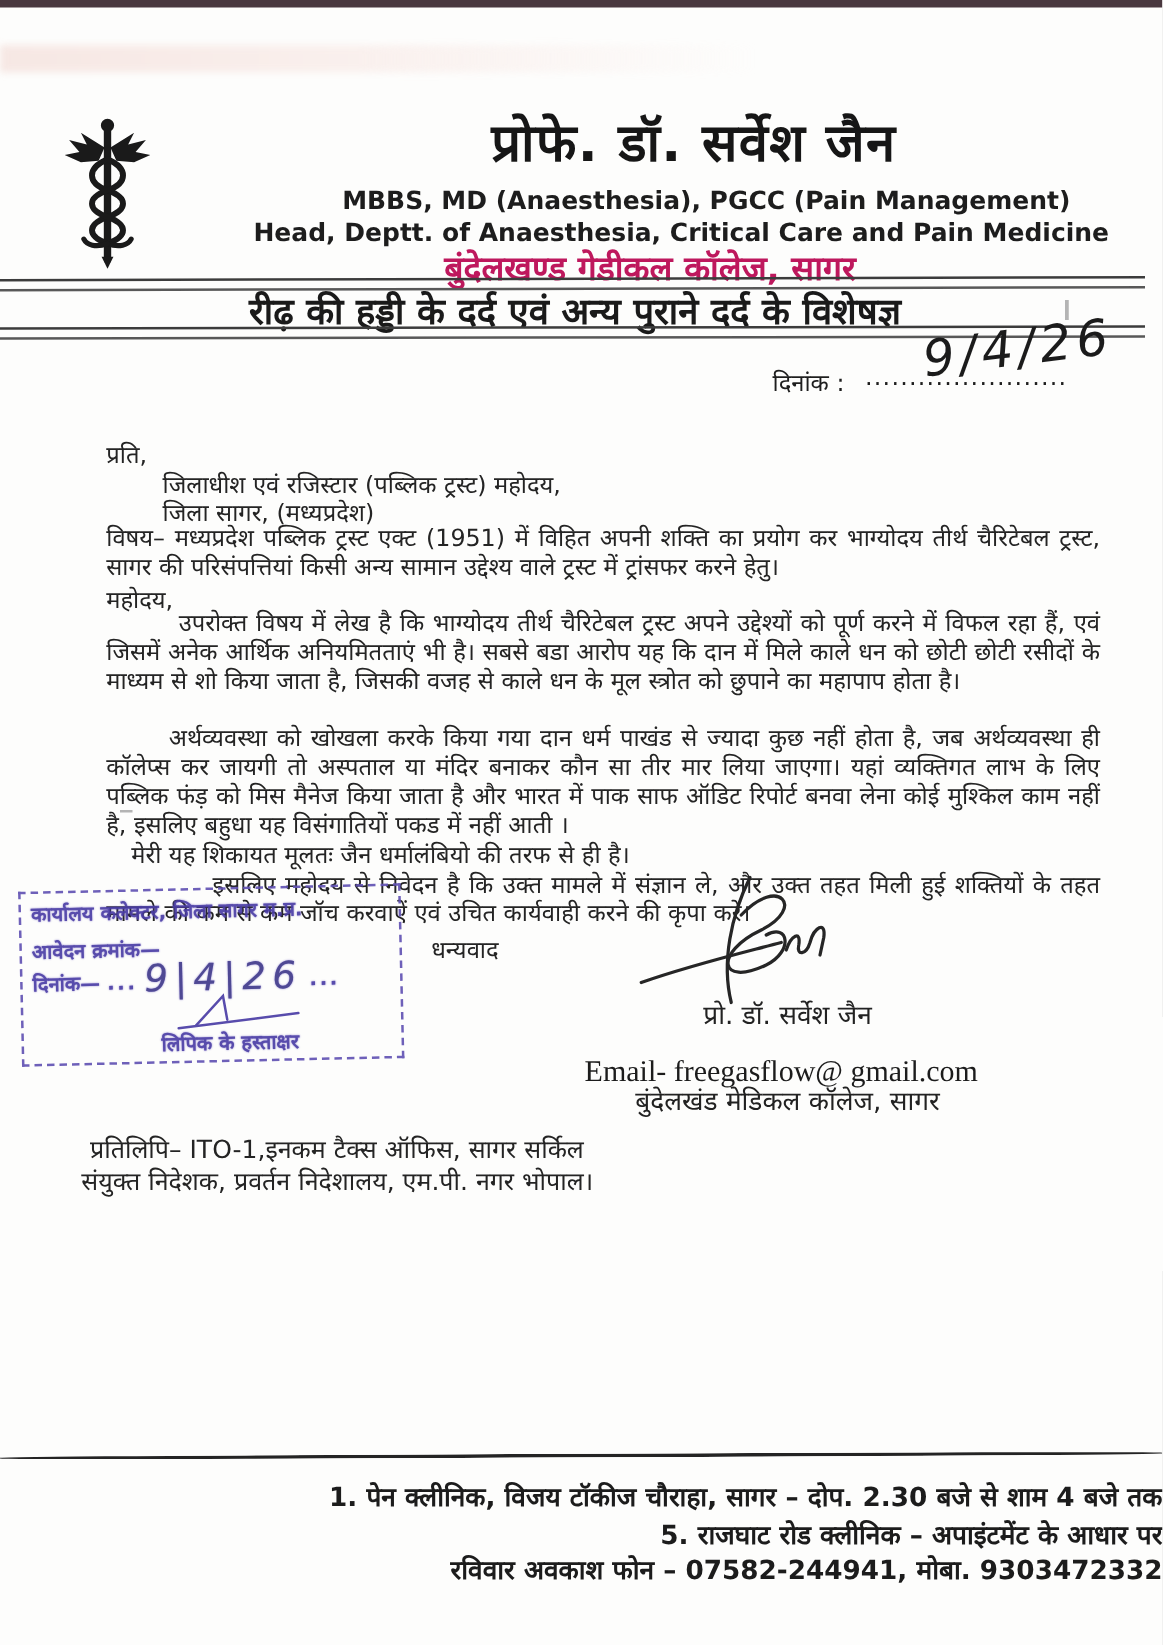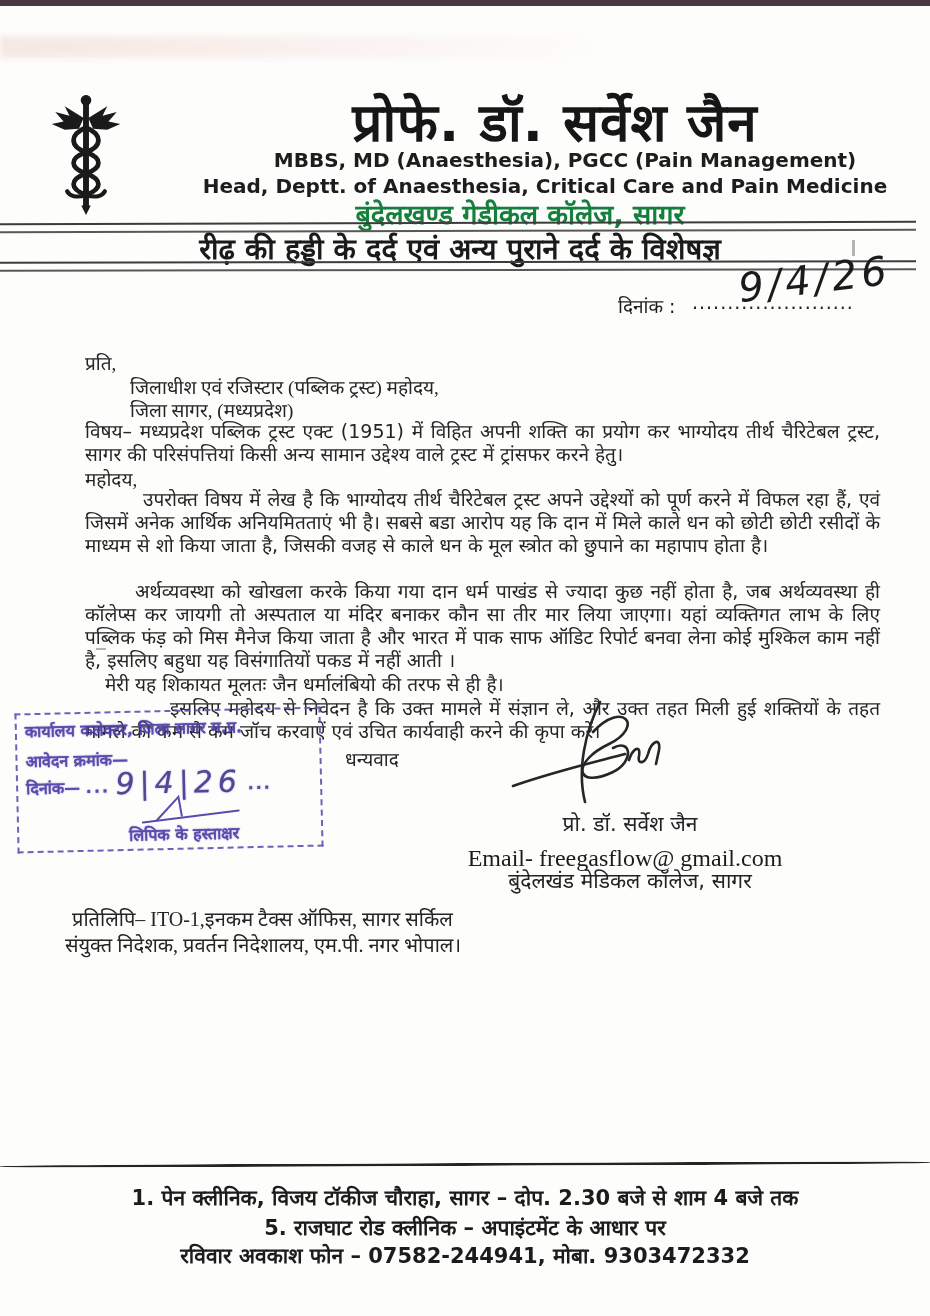--- a/index.html
+++ b/index.html
@@ -10,69 +10,69 @@
   }
   
   .top-band{position:absolute;top:0;left:0;width:930px;height:6px;background:#35222a;opacity:.9;}
   .pink-smudge{position:absolute;top:36px;left:0;width:640px;height:22px;
     background:linear-gradient(90deg,#f1d6d0 0%,#f7e6e2 45%,rgba(255,255,255,0) 95%);
     filter:blur(3px);opacity:.55;}
   .speck{position:absolute;background:#6b6b6b;opacity:.5;}
   
   .caduceus{position:absolute;top:92px;left:46px;width:80px;height:130px;}
   .lh-name{position:absolute;top:84px;left:230px;width:650px;text-align:center;
-    font-size:53px;font-weight:bold;color:#161616;letter-spacing:1px;margin:0;}
+    font-size:42px;font-weight:bold;color:#161616;letter-spacing:1px;margin:0;}
   .lh-quals{position:absolute;top:148px;left:235px;width:660px;text-align:center;
     font-size:20px;font-weight:bold;color:#1d1d1d;}
   .lh-desig{position:absolute;top:174px;left:195px;width:700px;text-align:center;
     font-size:20px;font-weight:bold;color:#1d1d1d;}
   .lh-college{position:absolute;top:195px;left:175px;width:690px;text-align:center;
-    font-size:27px;font-weight:bold;color:#15803d;}
+    font-size:27px;font-weight:bold;color:#be185d;}
   .rule{position:absolute;left:0;width:916px;height:6px;
     border-top:2px solid #3c3c3c;border-bottom:2px solid #585858;}
   .rule1{top:222px;transform:rotate(-0.15deg);}
   .rule2{top:261px;transform:rotate(-0.1deg);}
   .tagline{position:absolute;top:228px;left:55px;width:810px;text-align:center;
     font-size:29px;font-weight:bold;color:#1a1a1a;}
   
   .date-label{position:absolute;top:293px;left:618px;font-size:19px;color:#1e1e1e;}
   .date-dots{position:absolute;top:291px;left:692px;font-size:19px;letter-spacing:1px;color:#1e1e1e;}
   .date-hand{position:absolute;top:256px;left:738px;font-size:40px;color:#1b1b1b;
     transform:rotate(-7deg);letter-spacing:4px;font-style:italic;}
   
-  .line{position:absolute;font-size:19px;color:#242424;font-family:Liberation Serif, serif;}
+  .line{position:absolute;font-size:19px;color:#242424;}
   .para{position:absolute;left:85px;width:795px;font-size:19px;line-height:23px;
     text-align:justify;color:#242424;}
   
   .stamp{position:absolute;top:710px;left:16px;width:306px;height:140px;
     border:2px dashed #6253b4;color:#4b3da6;transform:rotate(-1.3deg);
     padding:6px 8px;box-sizing:border-box;font-weight:bold;
     text-shadow:0 0 1.5px rgba(86,70,180,.8);opacity:.92;}
   .stamp div{line-height:22px;font-size:16px;}
   .stamp-hand{font-size:30px;font-weight:normal;font-style:italic;letter-spacing:5px;
     color:#413a8c;position:relative;top:2px;}
   .stamp-dots{letter-spacing:2px;}
   .clerk-sig{position:absolute;left:120px;top:82px;width:110px;height:30px;}
   .clerk-label{position:absolute;left:110px;top:112px;font-size:16px;}
   
   .sig-svg{position:absolute;top:698px;left:505px;width:210px;height:110px;}
   .sig-name{position:absolute;top:797px;left:495px;width:270px;text-align:center;
-    font-size:21px;color:#222;margin-top:12px;}
+    font-size:21px;color:#222;}
   .sig-org{position:absolute;top:822px;left:460px;width:340px;text-align:center;
     font-size:21px;color:#222;margin-top:44px;}
   .sig-email{position:absolute;top:845px;left:450px;width:350px;text-align:center;
     font-family:"Liberation Serif",serif;font-size:24px;color:#1c1c1c;
     text-underline-offset:4px;}
   
   .cc1{top:905px;left:72px;font-size:20px;}
   .cc2{top:931px;left:65px;font-size:20px;}
   
   .footer-rule{position:absolute;top:1163px;left:0;width:930px;height:0;
     border-top:3px solid #242424;transform:rotate(-0.25deg);border-radius:40%;}
-  .f-line{position:absolute;left:0;width:930px;text-align:center;
+  .f-line{position:absolute;left:0;width:930px;text-align:right;
     font-size:21px;font-weight:bold;color:#1c1c1c;}
   .f1{top:1183px;}
   .f2{top:1213px;}
   .f3{top:1241px;}
 </style>
 </head>
 <body>
 
 <div class="page">
 

